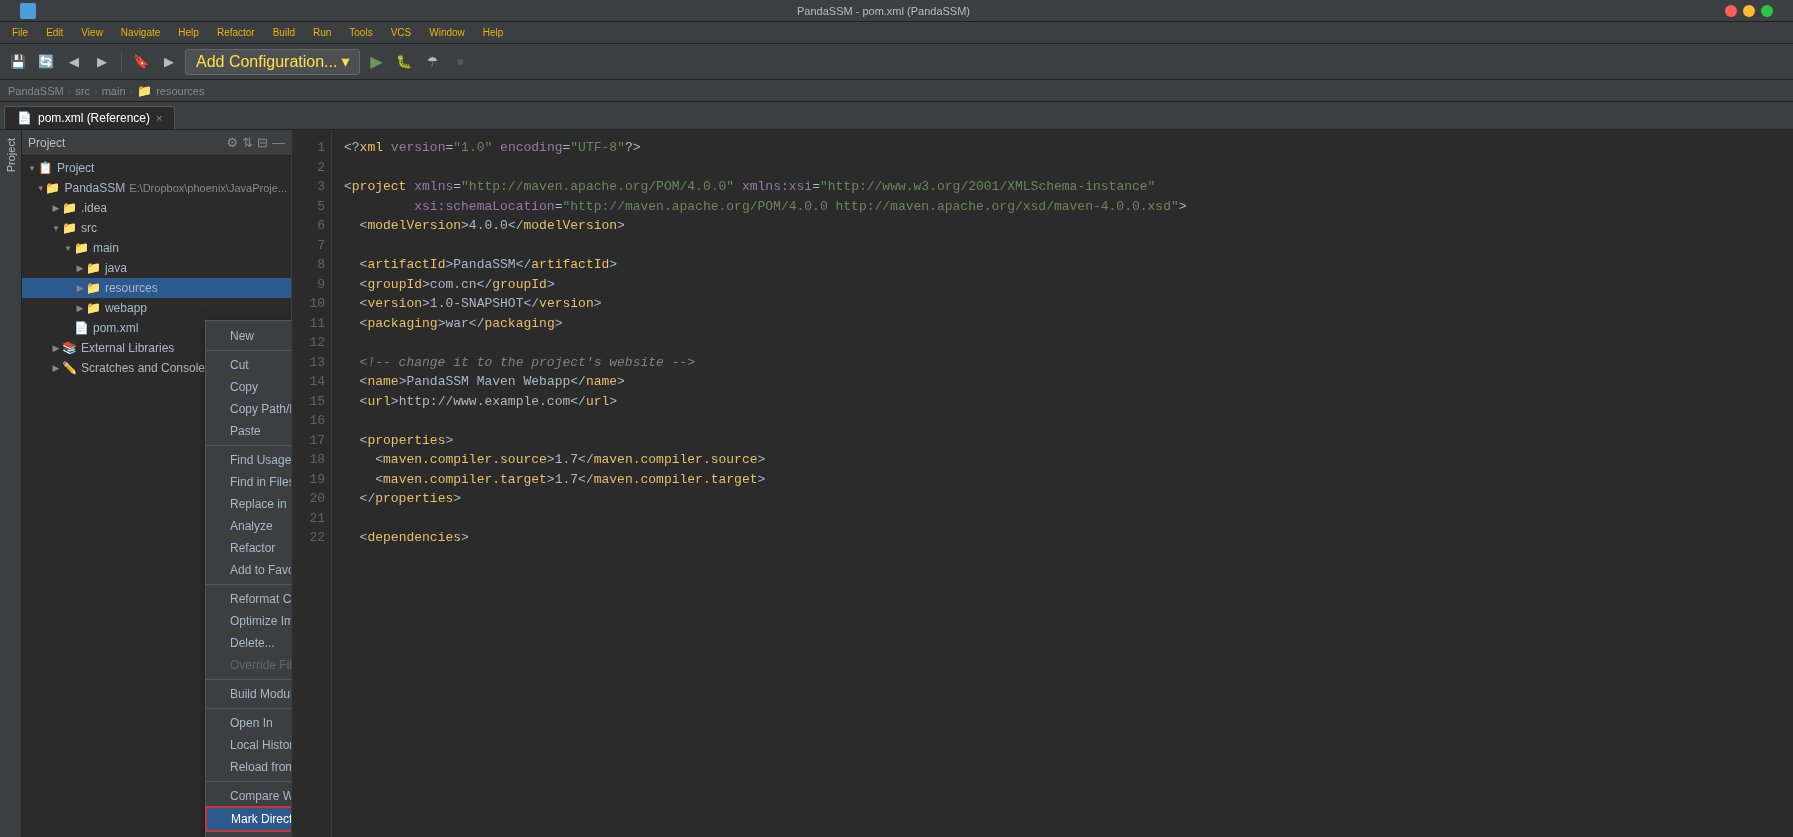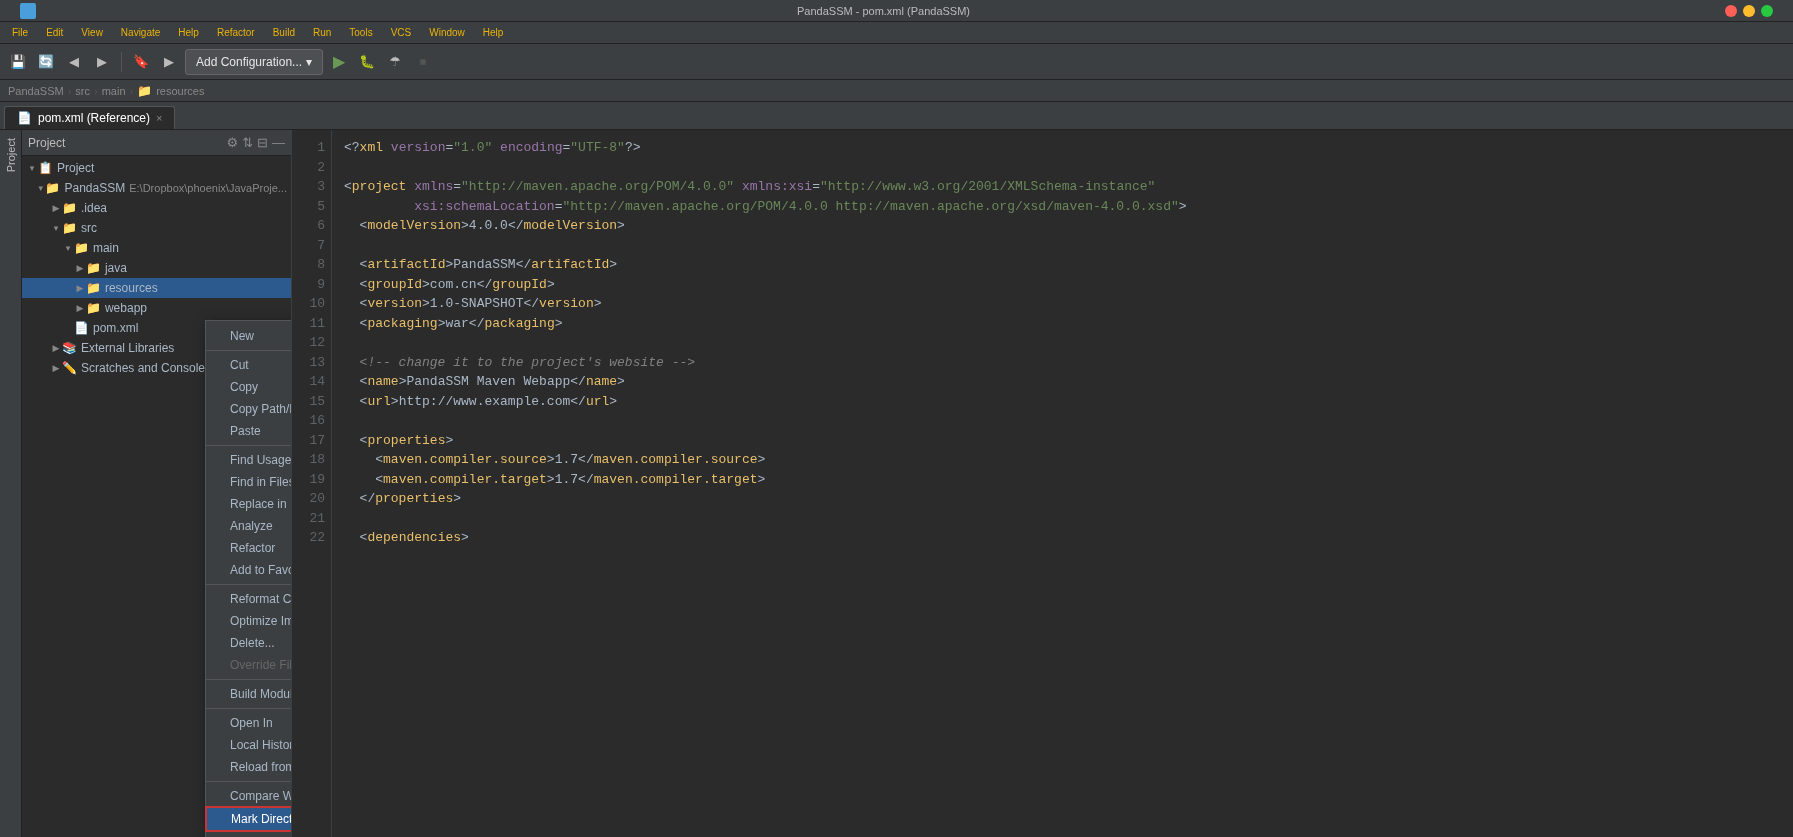--- a/index.html
+++ b/index.html
@@ -88,24 +88,24 @@
     .toolbar-btn.disabled { color: #555; cursor: default; }
     .toolbar-separator {
       width: 1px; height: 20px;
       background: #555;
       margin: 0 3px;
     }
     .add-config-btn {
       background: #4c5052;
       border: 1px solid #666;
       border-radius: 3px;
-      color: #e5e5e5;
+      color: #fde047;
       padding: 3px 10px;
       cursor: pointer;
-      font-size: 12px;
+      font-size: 16px;
       height: 26px;
       display: flex; align-items: center; gap: 4px;
     }
     .run-btn { color: #6a9955; font-size: 16px; }
 
     
     #breadcrumb {
       background: #3c3f41;
       height: 22px;
       display: flex;

